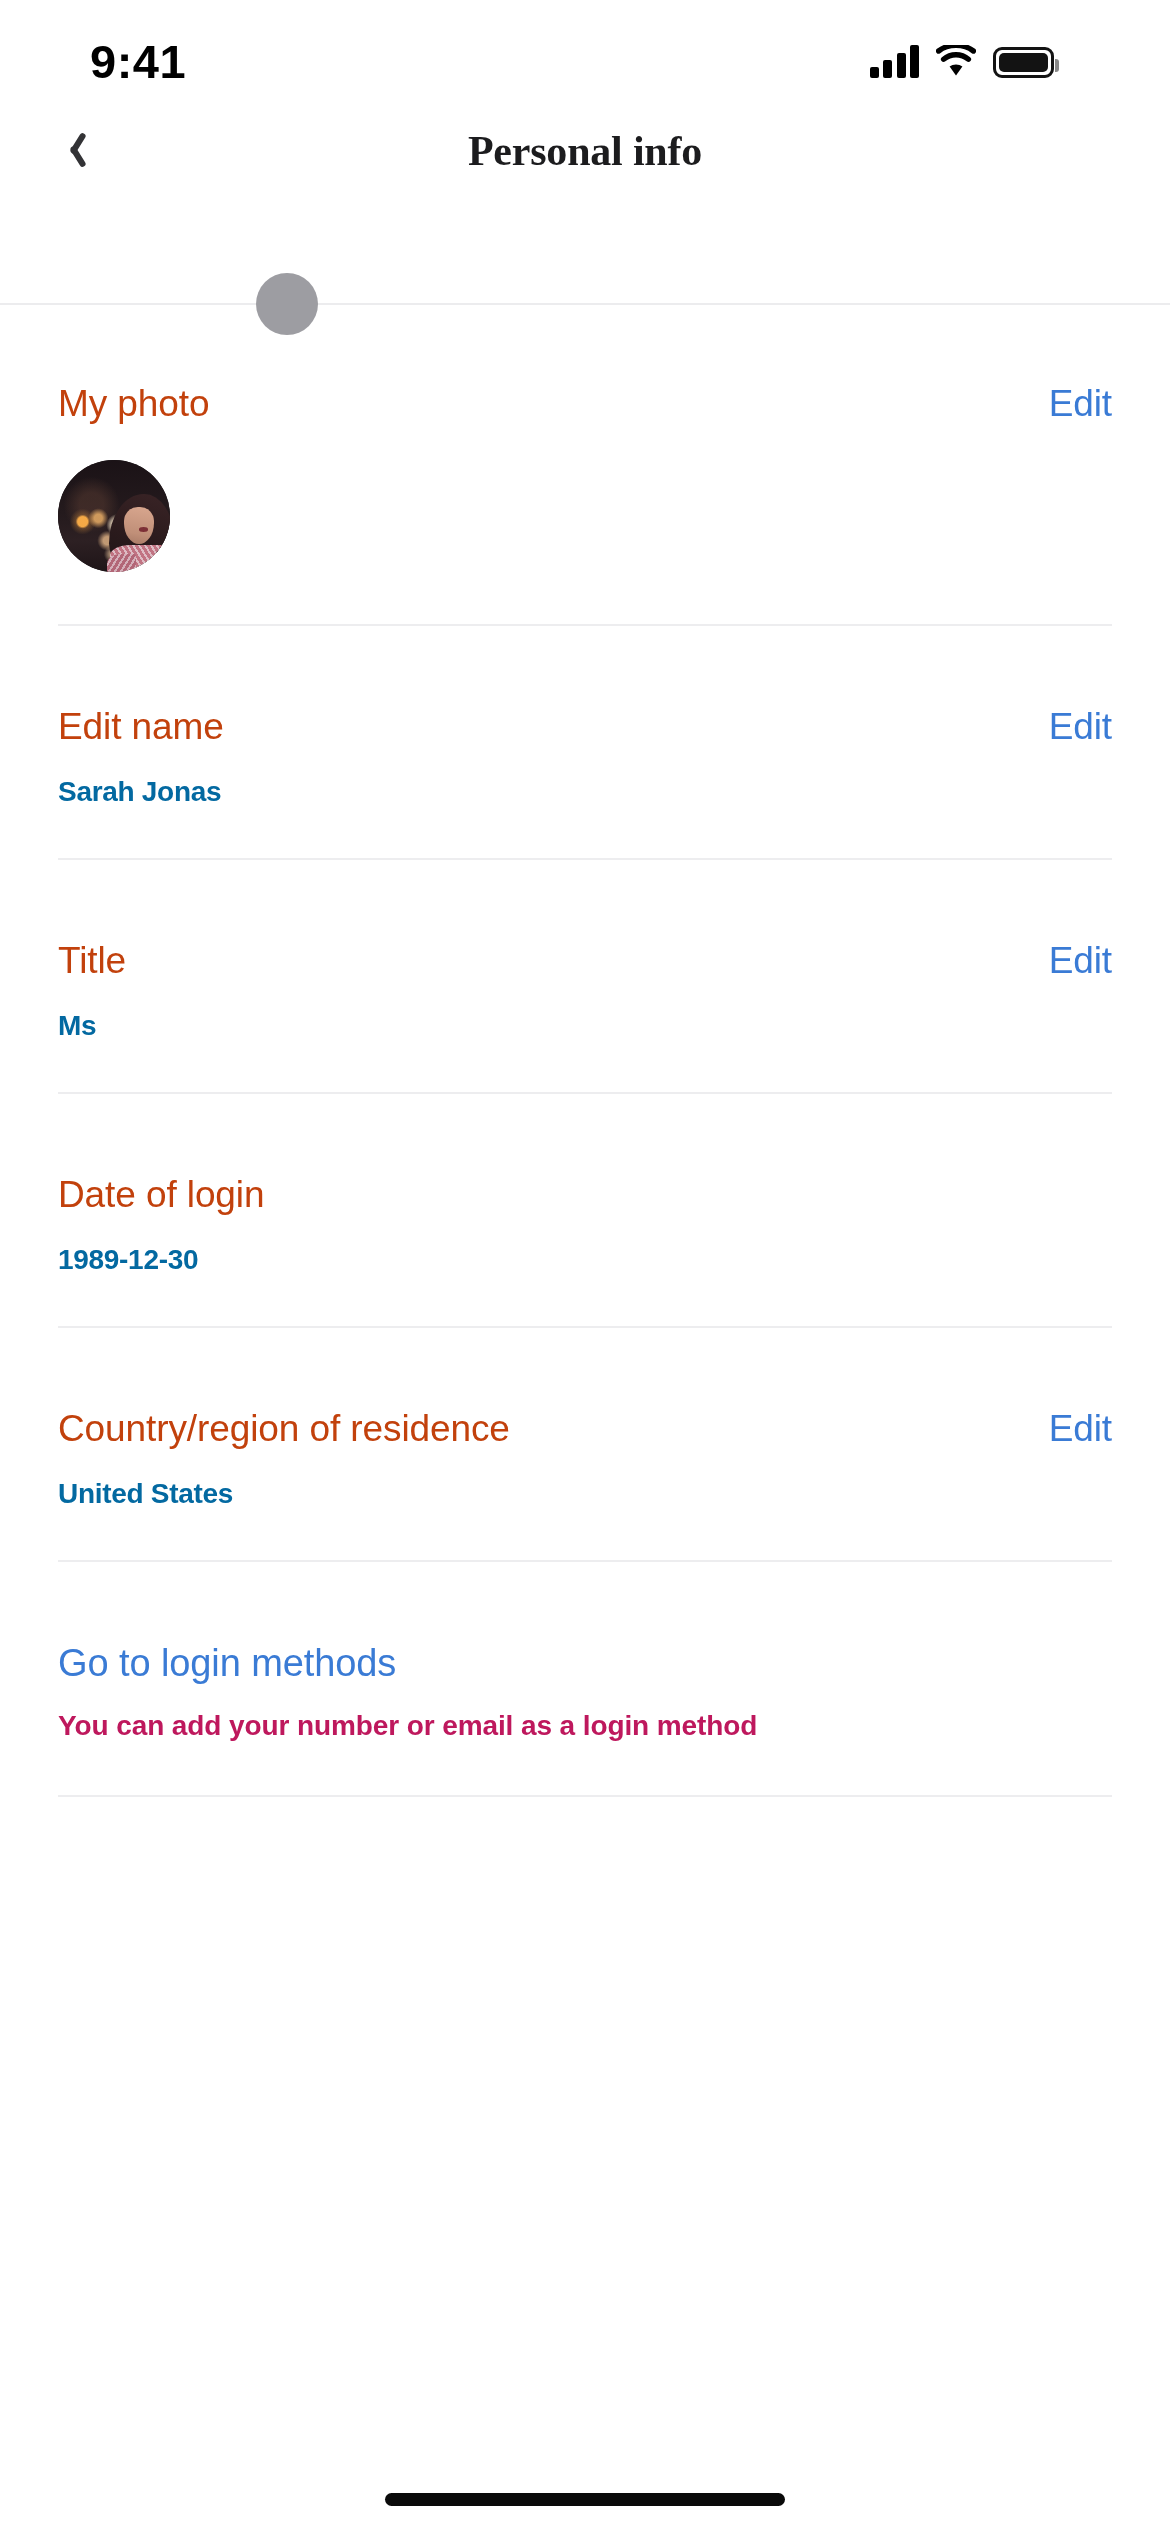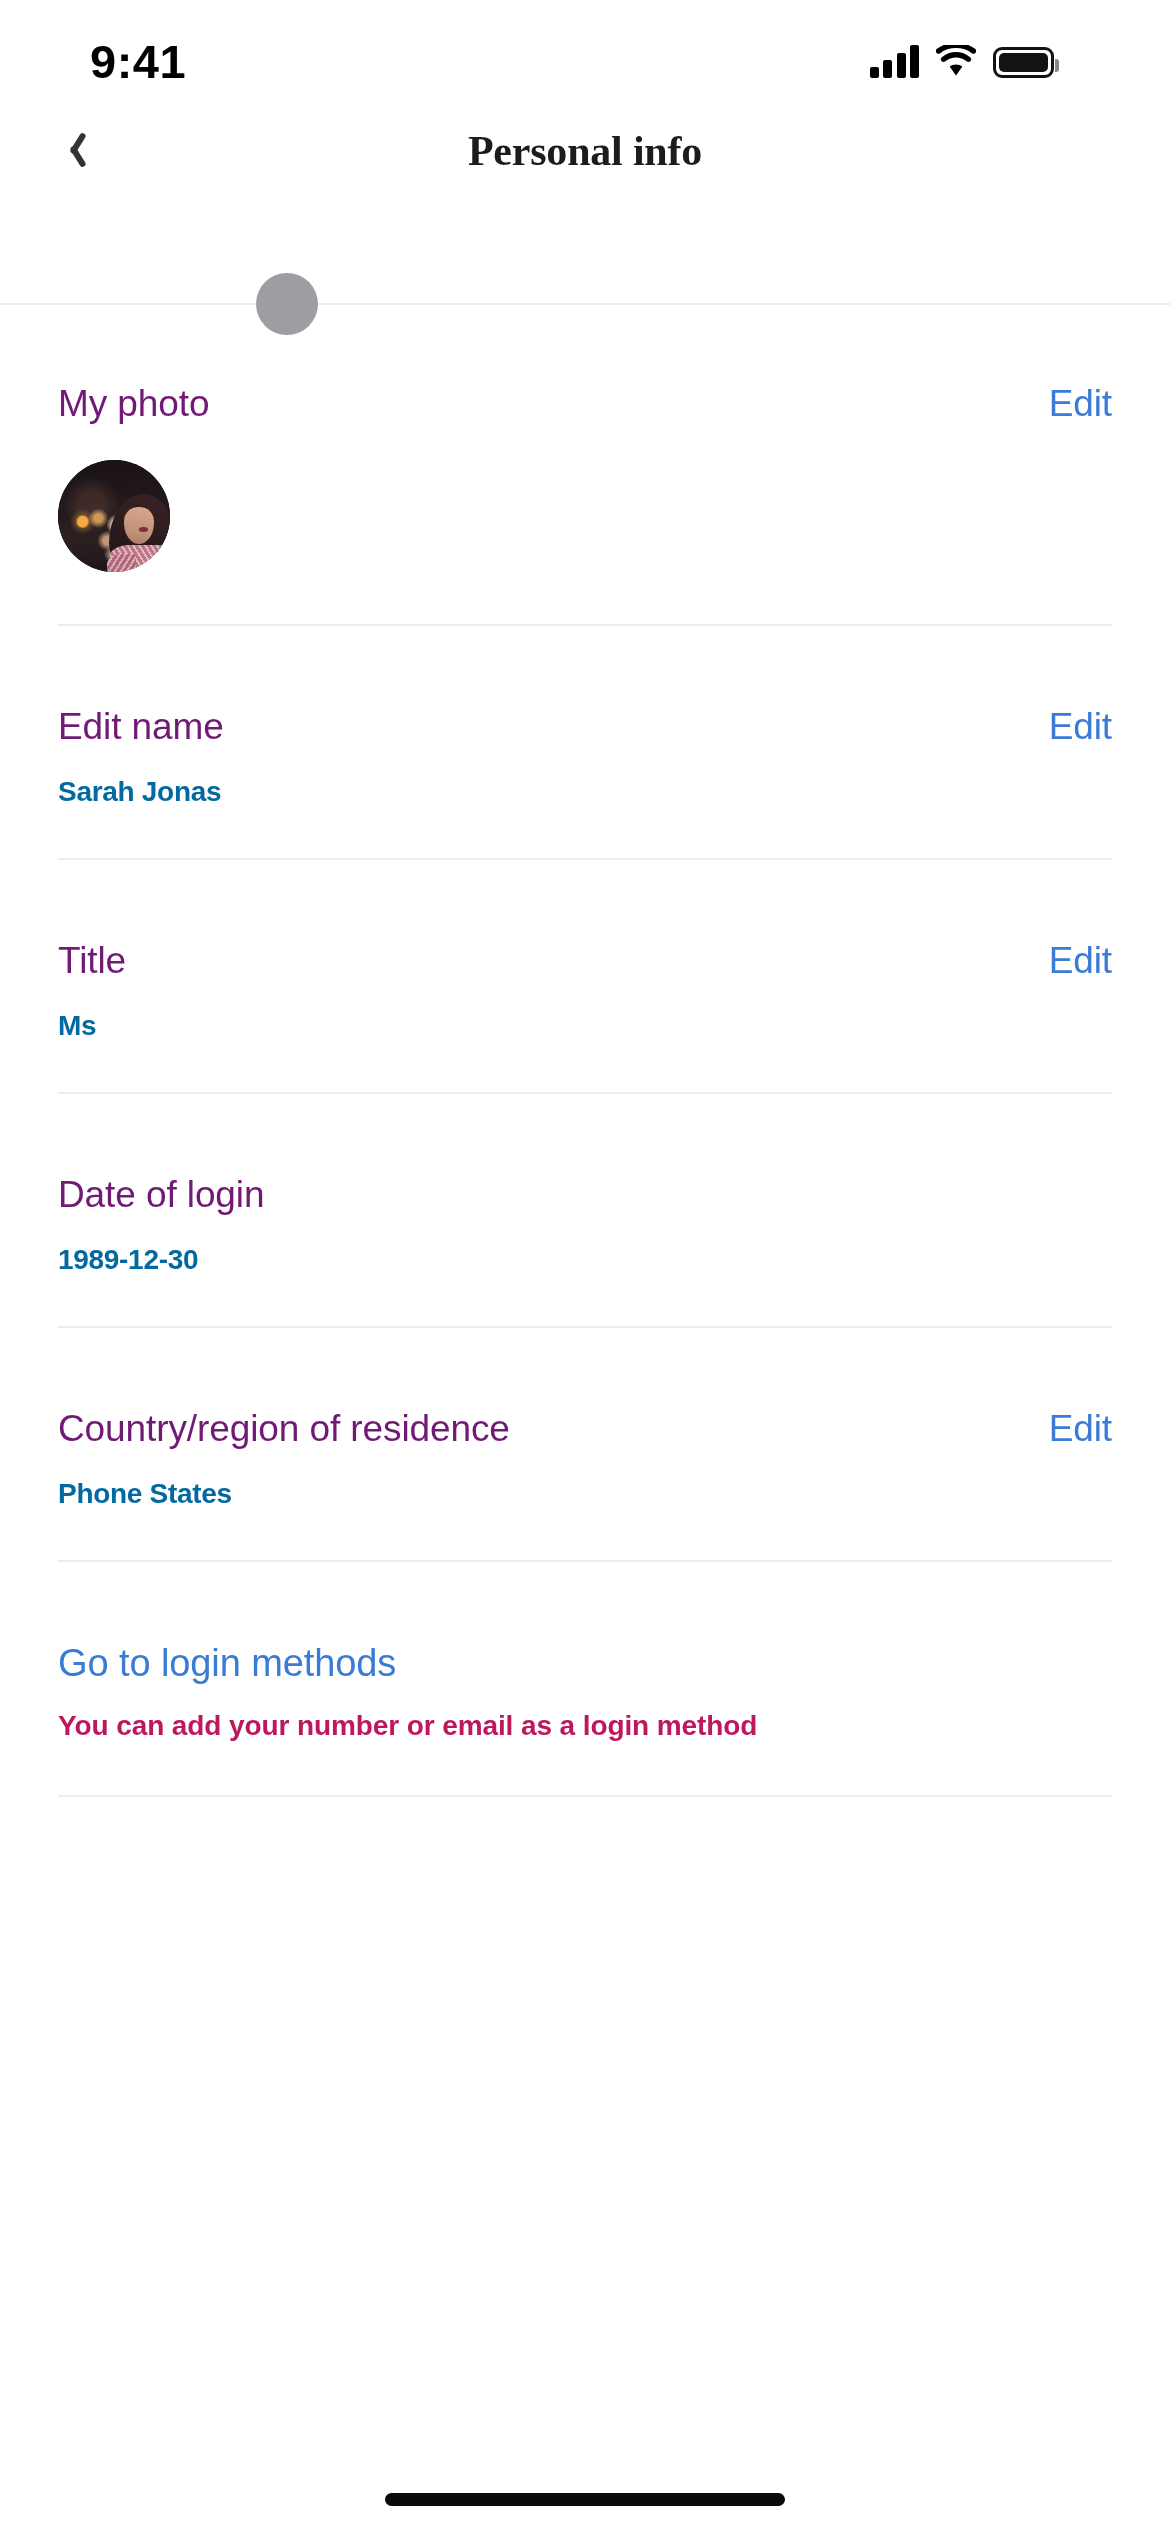--- a/index.html
+++ b/index.html
@@ -78,21 +78,21 @@
 
   
   .content{ position:absolute; top:303px; left:0; width:1170px; }
 
   .row{ position:relative; padding:0 58px; }
   .row-head{
     display:flex; align-items:baseline; justify-content:space-between;
     padding-top:82px;
   }
   .label{
-    font-size:37px; color:#701a75; font-weight:400; letter-spacing:-0.1px;
+    font-size:37px; color:#c2410c; font-weight:400; letter-spacing:-0.1px;
     line-height:1;
   }
   .action{
     font-size:37px; color:#3a7bd5; font-weight:400; letter-spacing:-0.1px;
     line-height:1; cursor:pointer; white-space:nowrap;
   }
   .action.wide{ font-size:38px; }
   .value{
     font-size:28px; color:#0369a1; font-weight:700; letter-spacing:-0.3px;
     padding-top:33px; line-height:1;
@@ -243,21 +243,21 @@
     </div>
     <div class="value">1989-12-30</div>
   </div>
   <div class="row-divider"></div>
 
   <div class="row">
     <div class="row-head">
       <span class="label">Country/region of residence</span>
       <span class="action">Edit</span>
     </div>
-    <div class="value">Phone States</div>
+    <div class="value">United States</div>
   </div>
   <div class="row-divider"></div>
 
   <div class="row">
     <div class="row-head">
       <span class="action wide">Go to login methods</span>
     </div>
     <div class="hint">You can add your number or email as a login method</div>
   </div>
   <div class="row-divider"></div>

